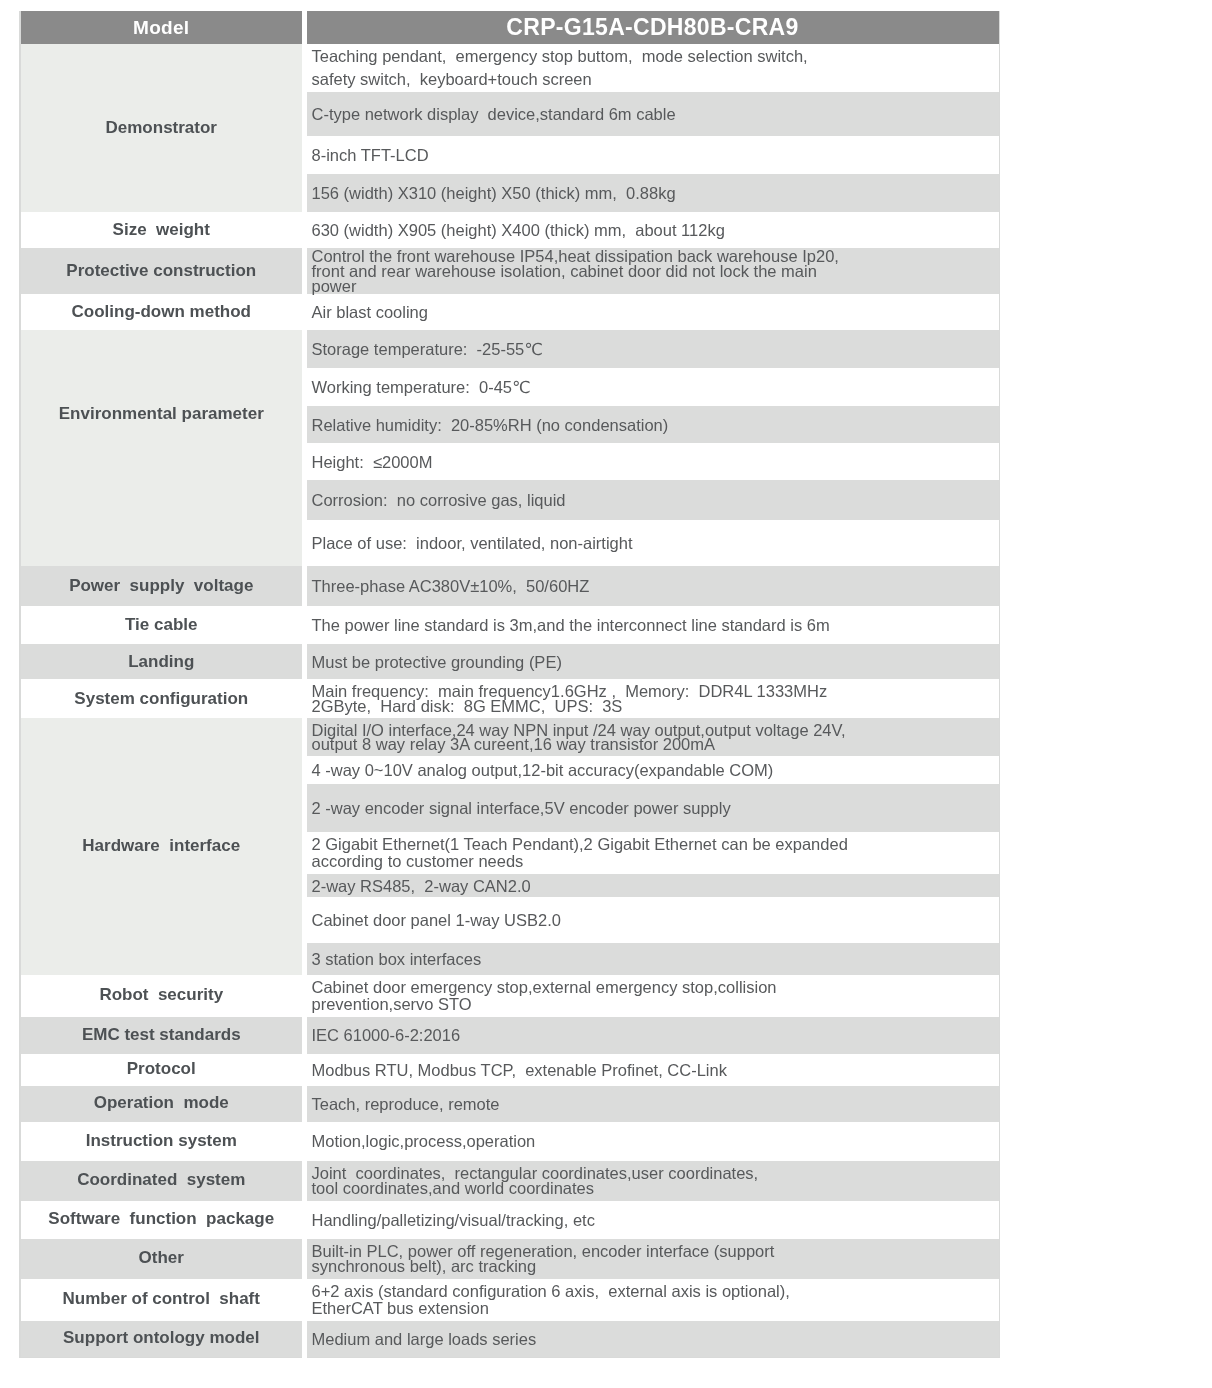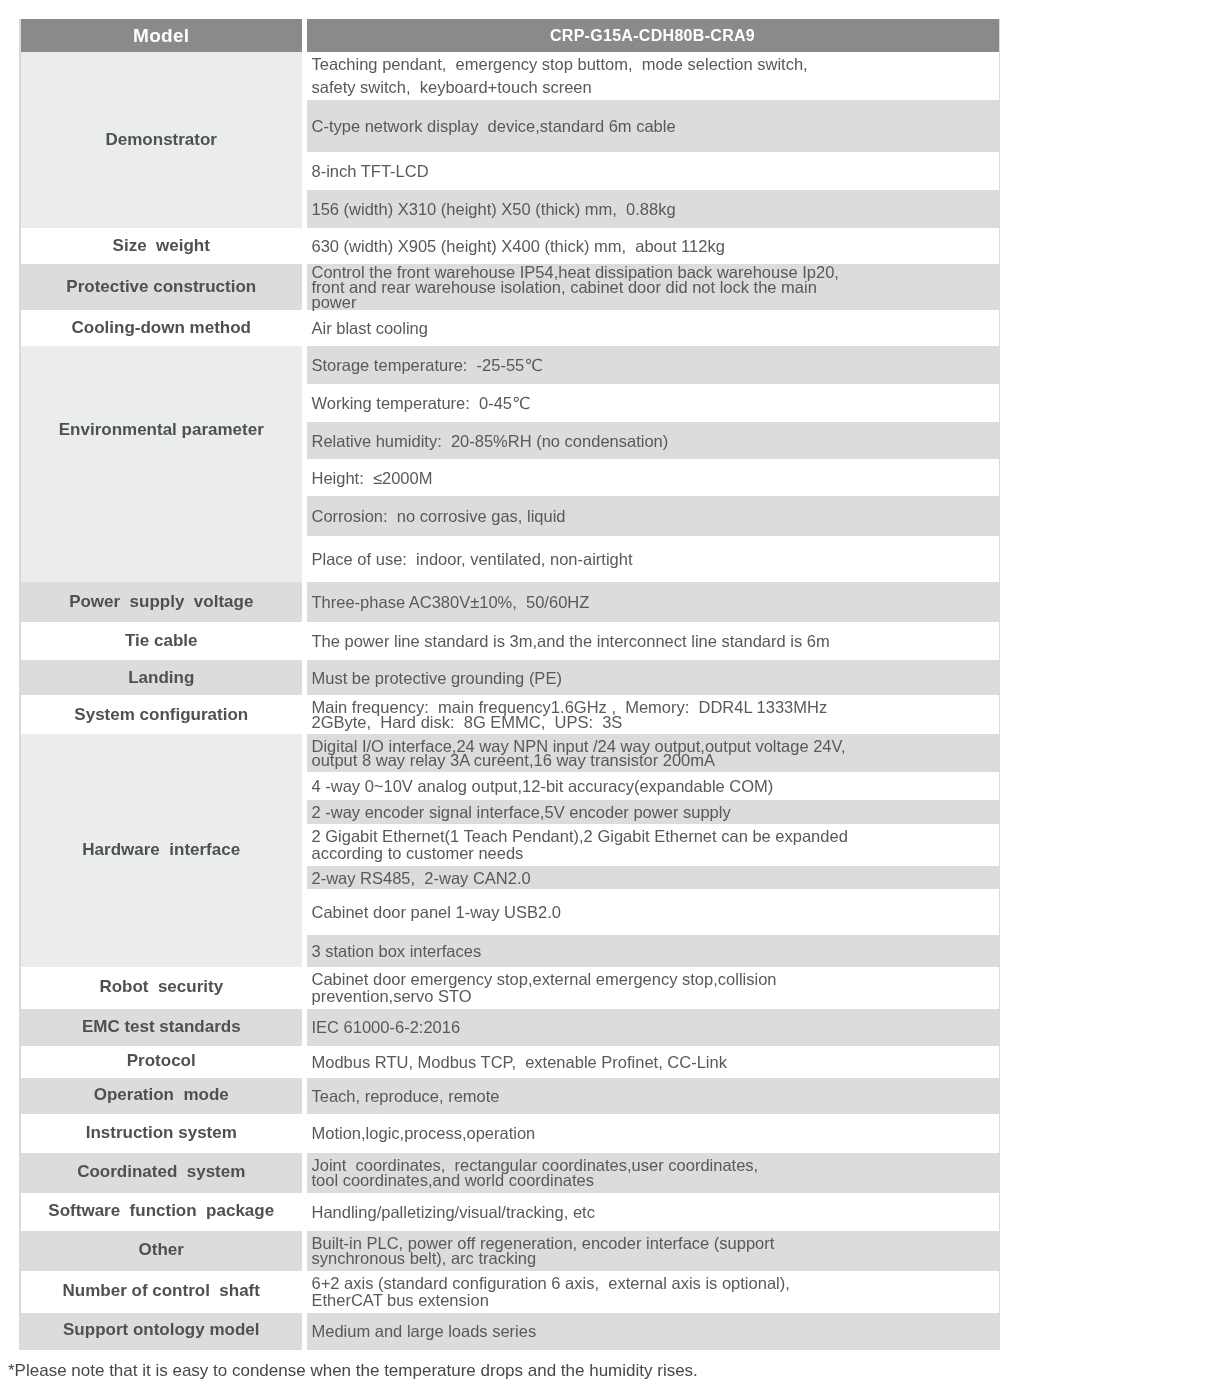--- a/index.html
+++ b/index.html
@@ -11,35 +11,35 @@
   *{box-sizing:border-box;}
   html,body{margin:0;padding:0;}
   body{
     width:1212px;height:1388px;background:#ffffff;
     font-family:"Liberation Sans","DejaVu Sans",sans-serif;
     color:var(--value-text);
   }
   .page{position:relative;width:1212px;height:1388px;overflow:hidden;}
   table.spec{
     border-collapse:collapse;table-layout:fixed;
-    margin:19px 0 0 19px;width:979px;
+    margin:11px 0 0 19px;width:979px;
     border-left:2px solid var(--edge);
     border-right:1px solid var(--edge);
     border-bottom:1px solid var(--edge);
   }
   col.c1{width:284px;} col.c2{width:695px;}
   td{padding:0;vertical-align:middle;}
   tr.w{background:var(--white);}
   tr.g{background:var(--band);}
   tr.hrow{background:var(--header-bg);}
   td.hcell{
     color:var(--header-text);font-weight:bold;font-size:19px;
     text-align:center;letter-spacing:0.3px;
   }
-  td.hval{font-size:16px;border-left:5px solid #ffffff;}
+  td.hval{font-size:23px;border-left:5px solid #ffffff;}
   td.lbl{
     text-align:center;font-weight:bold;font-size:17px;
     color:var(--label-text);padding:0 6px;white-space:pre-wrap;line-height:1.1;
   }
   td.grp{background:var(--group);}
   td.val{
     border-left:5px solid #ffffff;
     padding:1px 6px 1px 5px;font-size:16.5px;color:var(--value-text);
     text-align:left;
   }
@@ -67,21 +67,21 @@
         <tr class="hrow" style="height:33px">
       <td class="hcell">Model</td>
       <td class="hcell hval">CRP-G15A-CDH80B-CRA9</td>
     </tr>
 
     <tr class="w" style="height:46px">
       <td class="lbl grp" rowspan="4">Demonstrator</td>
       <td class="val lh24"><span class="vt">Teaching pendant,  emergency stop buttom,  mode selection switch,
 safety switch,  keyboard+touch screen</span></td>
     </tr>
-    <tr class="g" style="height:52px">
+    <tr class="g" style="height:44px">
       <td class="val"><span class="vt">C-type network display  device,standard 6m cable</span></td>
     </tr>
     <tr class="w" style="height:38px">
       <td class="val"><span class="vt">8-inch TFT-LCD</span></td>
     </tr>
     <tr class="g" style="height:38px">
       <td class="val"><span class="vt">156 (width) X310 (height) X50 (thick) mm,  0.88kg</span></td>
     </tr>
 
     <tr class="w" style="height:36px">
@@ -140,21 +140,21 @@
     </tr>
 
     <tr class="g" style="height:38px">
       <td class="lbl grp" rowspan="7">Hardware  interface</td>
       <td class="val lh15"><span class="vt">Digital I/O interface,24 way NPN input /24 way output,output voltage 24V,
 output 8 way relay 3A cureent,16 way transistor 200mA</span></td>
     </tr>
     <tr class="w" style="height:28px">
       <td class="val"><span class="vt">4 -way 0~10V analog output,12-bit accuracy(expandable COM)</span></td>
     </tr>
-    <tr class="g" style="height:24px">
+    <tr class="g" style="height:48px">
       <td class="val"><span class="vt">2 -way encoder signal interface,5V encoder power supply</span></td>
     </tr>
     <tr class="w" style="height:42px">
       <td class="val lh17"><span class="vt">2 Gigabit Ethernet(1 Teach Pendant),2 Gigabit Ethernet can be expanded
 according to customer needs</span></td>
     </tr>
     <tr class="g" style="height:16px">
       <td class="val"><span class="vt">2-way RS485,  2-way CAN2.0</span></td>
     </tr>
     <tr class="w" style="height:46px">
@@ -204,14 +204,13 @@
       <td class="val lh17"><span class="vt">6+2 axis (standard configuration 6 axis,  external axis is optional),
 EtherCAT bus extension</span></td>
     </tr>
     <tr class="g" style="height:37px">
       <td class="lbl">Support ontology model</td>
       <td class="val"><span class="vt">Medium and large loads series</span></td>
     </tr>
   </tbody>
     </table>
 
-  <div class="footnote">*Please note that it is easy to condense when the temperature drops and the humidity rises.</div>
 </div>
 
 </body></html>

